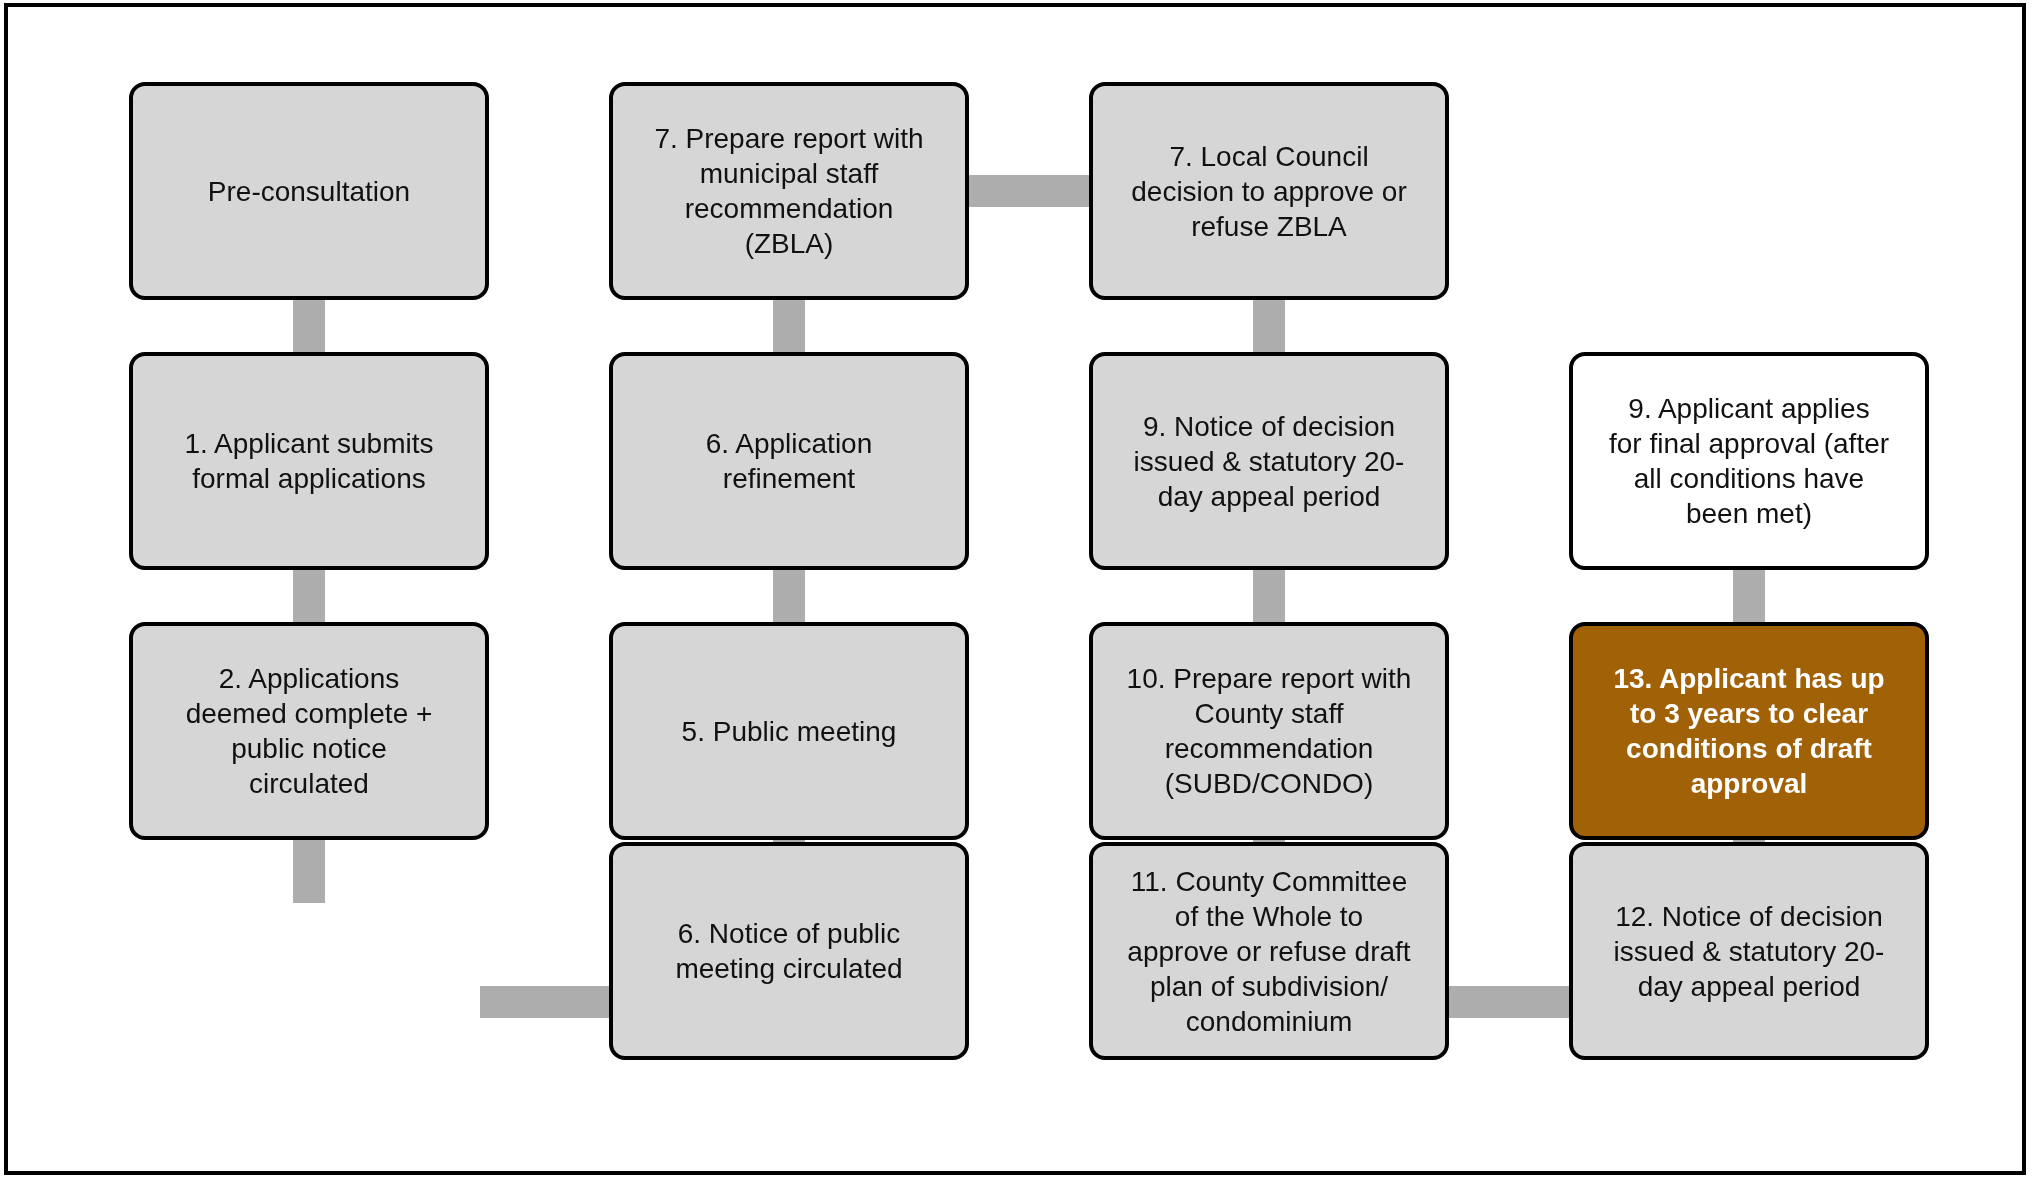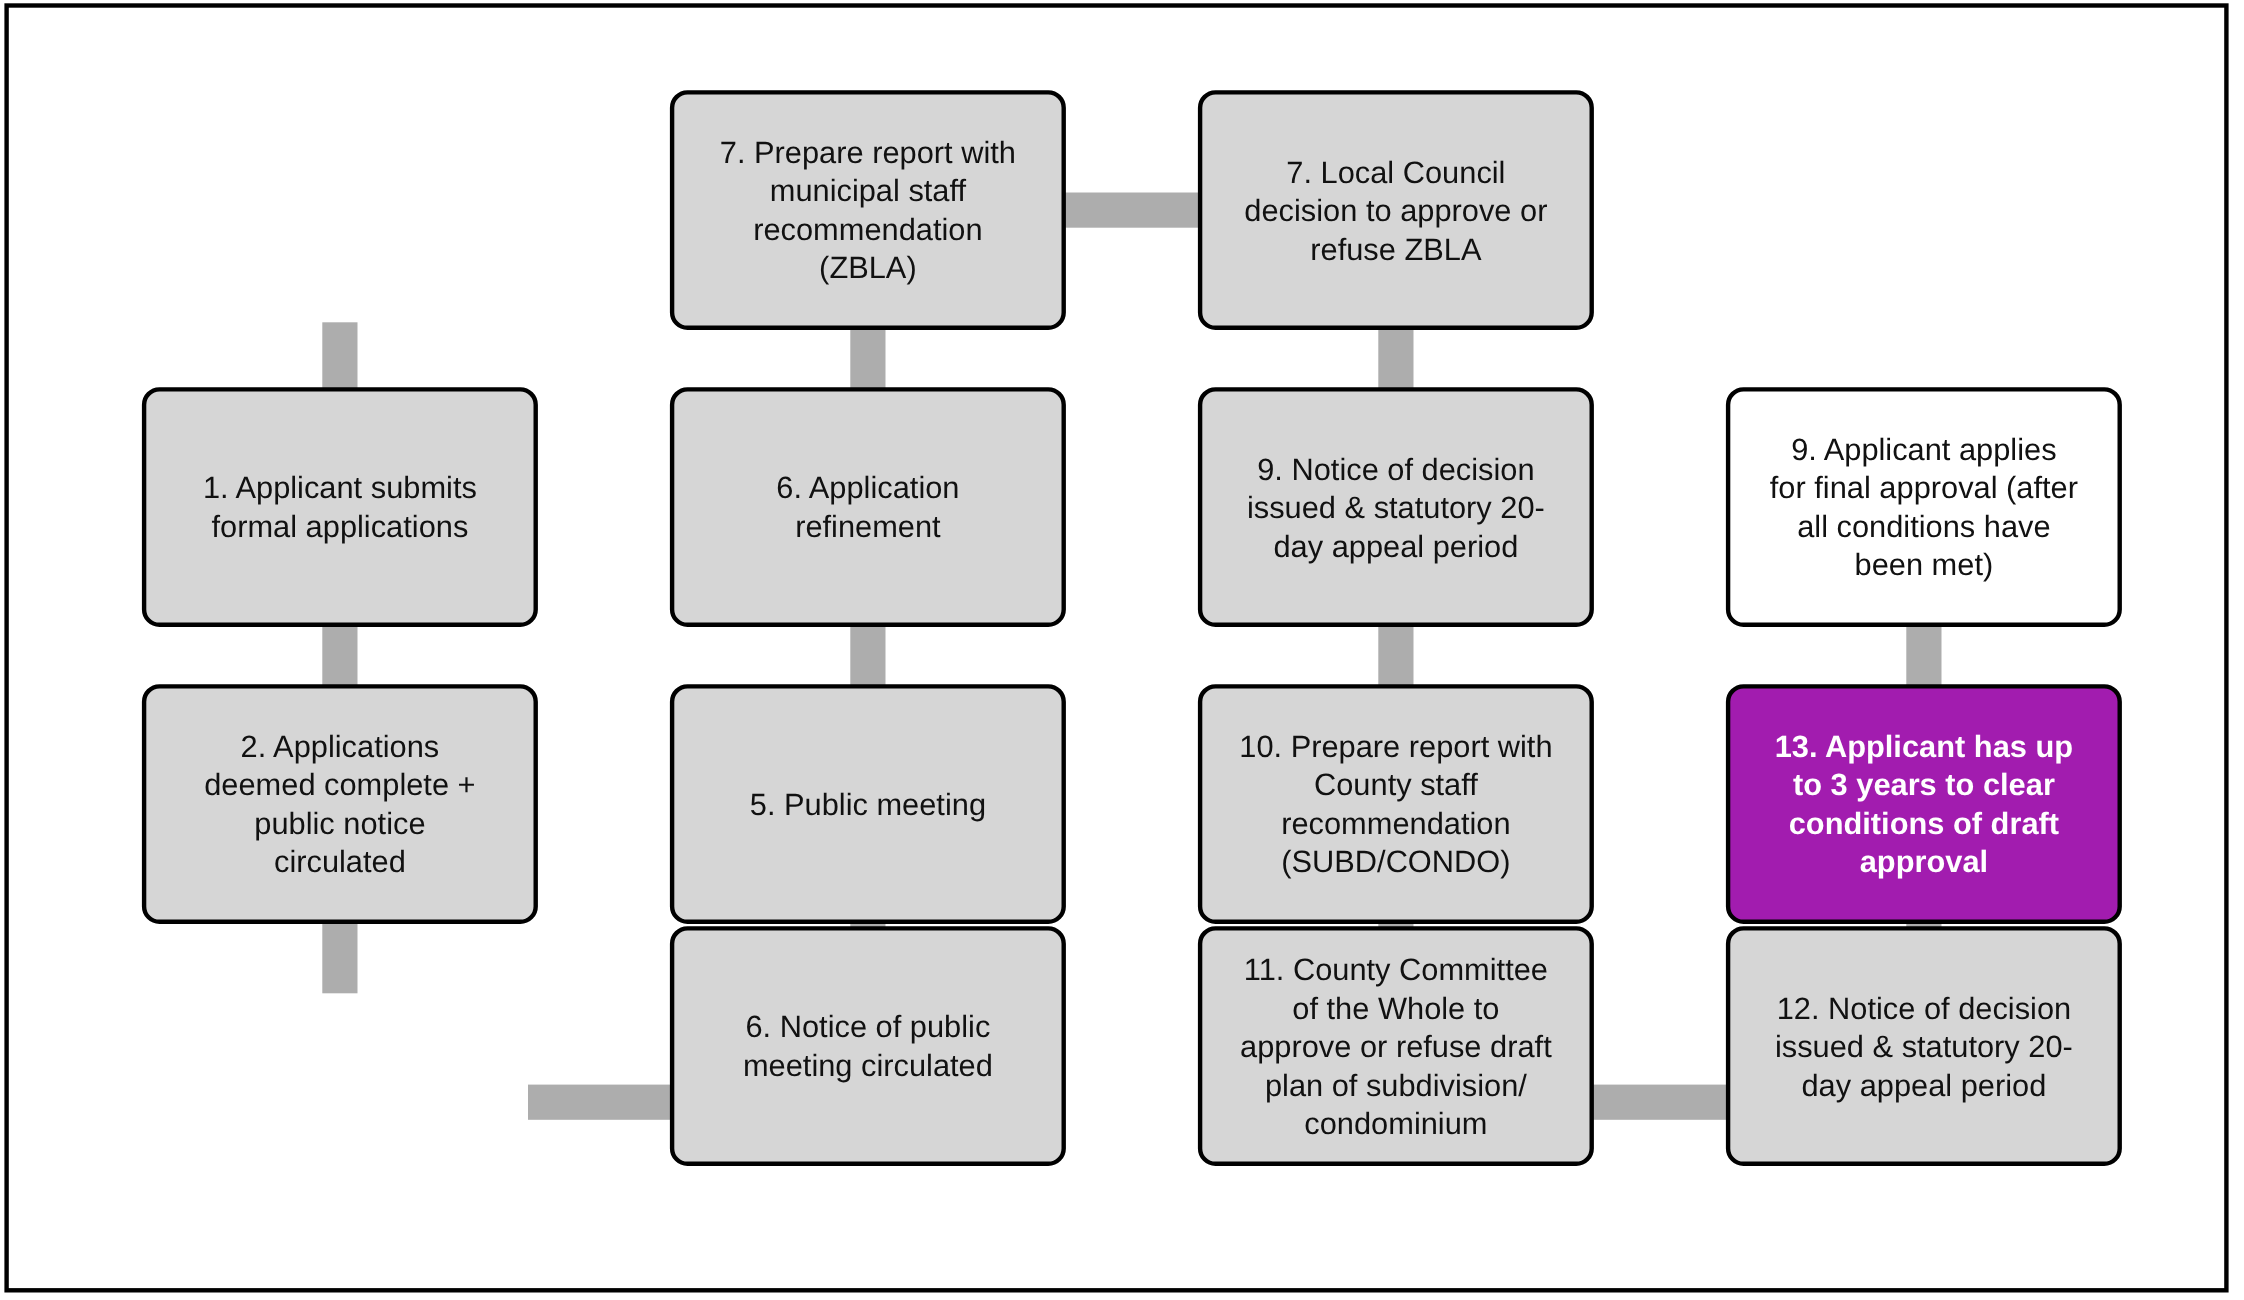--- a/index.html
+++ b/index.html
@@ -13,38 +13,41 @@
   }
   .node{
     position:absolute;width:360px;height:218px;box-sizing:border-box;
     background:#d6d6d6;border:4px solid #000000;border-radius:16px;
     display:flex;align-items:center;justify-content:center;
     text-align:center;z-index:2;
   }
   .node .label{
     white-space:pre-line;font-size:28px;line-height:1.25;padding:0 14px;
   }
-  .node.highlight{background:#a21caf;}
+  .node.highlight{background:#a16207;}
   .node.highlight .label{color:#ffffff;font-weight:bold;}
   .node.final{background:#ffffff;}
   .c1{left:121px}.c2{left:601px}.c3{left:1081px}.c4{left:1561px}
   .r1{top:75px}.r2{top:345px}.r3{top:615px}.r4{top:835px}
   .conn{position:absolute;background:#adadad;z-index:1;}
   .conn.v{width:32px;height:70px;}
   .conn.h{height:32px;width:140px;}
   .vx1{left:285px}.vx2{left:765px}.vx3{left:1245px}.vx4{left:1725px}
   .vg1{top:286px}.vg2{top:556px}.vg3{top:826px}
   .hy1{top:168px}.hy4{top:979px}
   .hx12{left:472px}.hx23{left:952px}.hx34{left:1432px}
 </style>
 </head>
 <body>
 
 <div class="frame">
 
+  <div class="node c1 r1">
+    <span class="label">Pre-consultation</span>
+  </div>
   <div class="node c1 r2">
     <span class="label">1. Applicant submits
 formal applications</span>
   </div>
   <div class="node c1 r3">
     <span class="label">2. Applications
 deemed complete +
 public notice
 circulated</span>
   </div>

